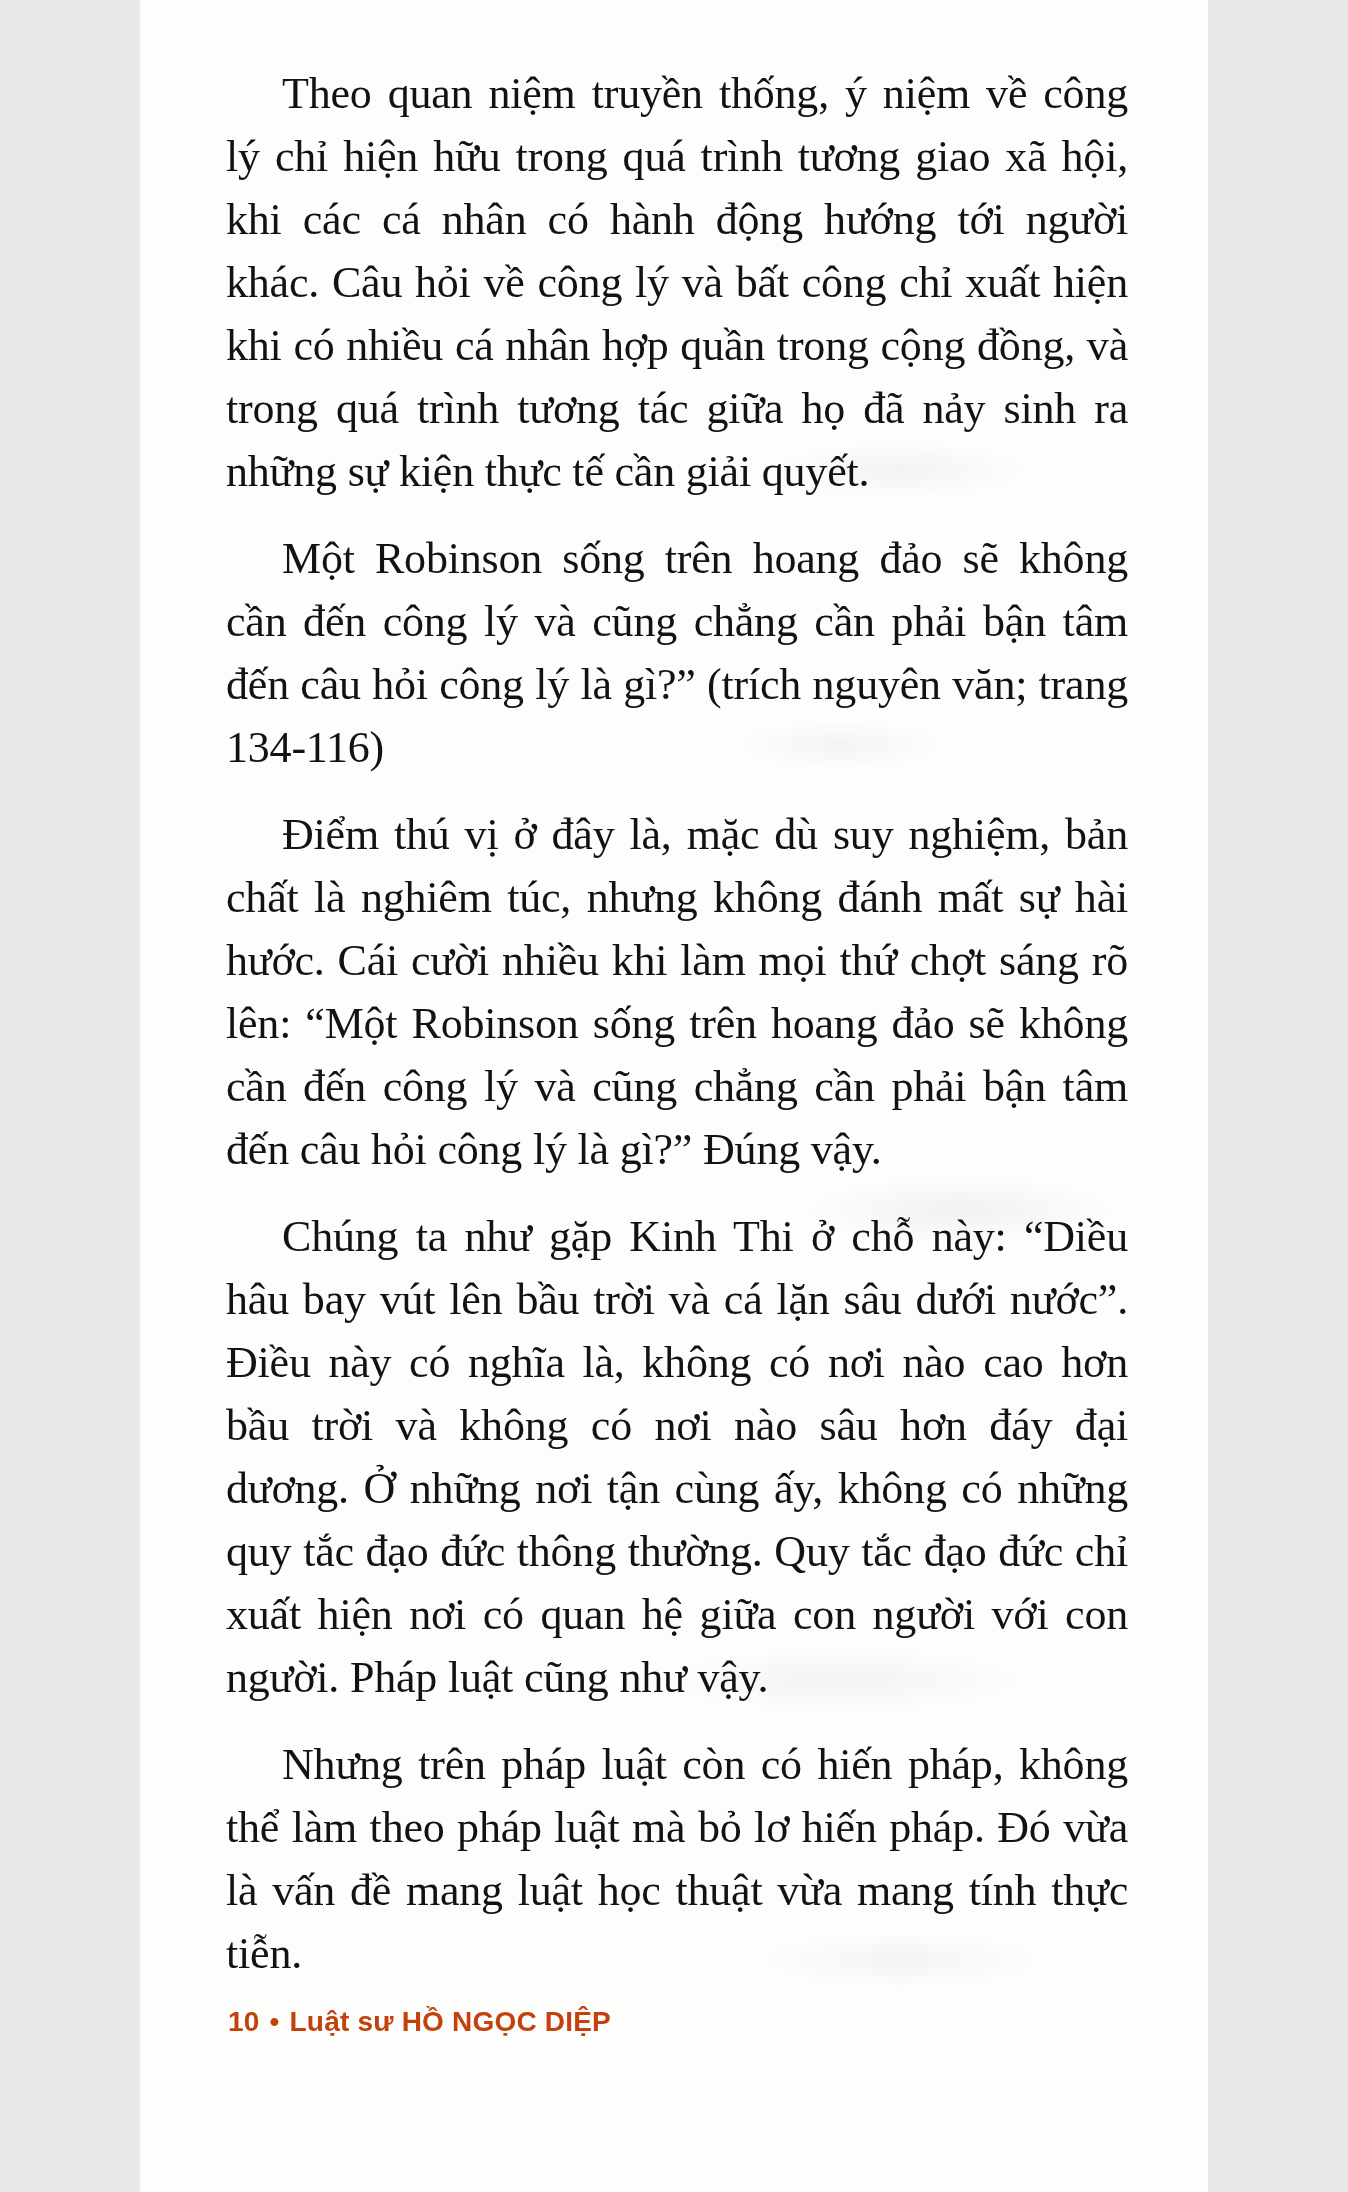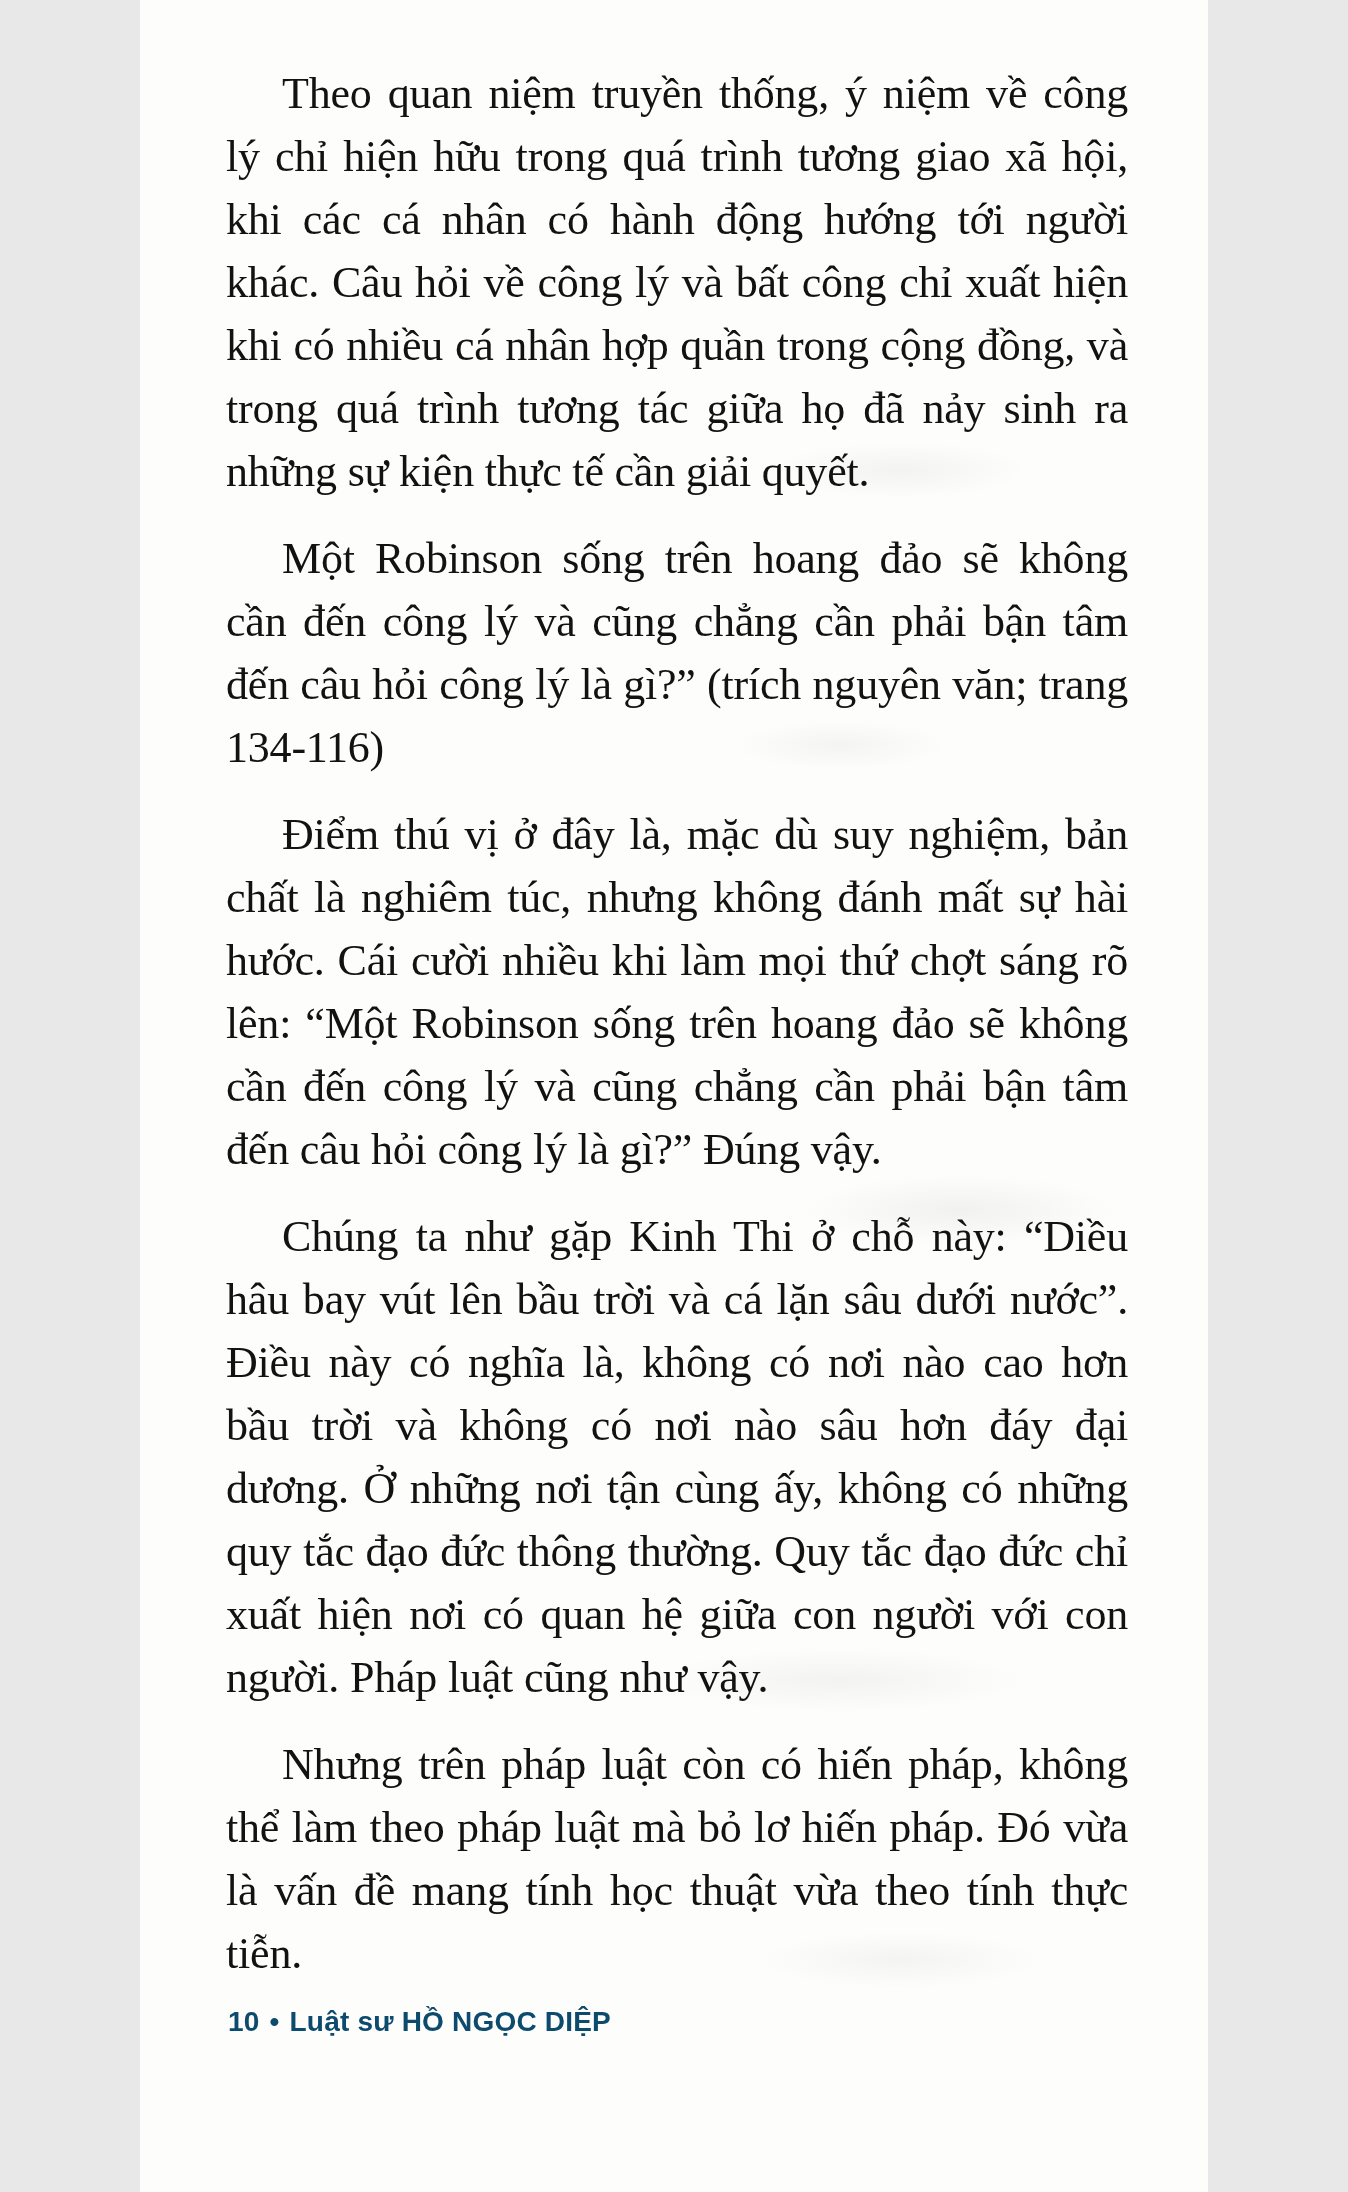--- a/index.html
+++ b/index.html
@@ -45,38 +45,38 @@
     font-weight: 500;
   }
   .footer {
     position: absolute;
     left: 88px;
     top: 2006px;
     font-family: "Liberation Sans", "DejaVu Sans", sans-serif;
     font-weight: bold;
     font-size: 28px;
     letter-spacing: 0.2px;
-    color: #0c4a6e;
+    color: #c2410c;
     display: flex;
     align-items: baseline;
     gap: 10px;
   }
 </style>
 </head>
 <body>
 
 <div class="page">
   <div class="scan-noise"></div>
 
   <div class="text-block">
     <p>Theo quan niệm truyền thống, ý niệm về công lý chỉ hiện hữu trong quá trình tương giao xã hội, khi các cá nhân có hành động hướng tới người khác. Câu hỏi về công lý và bất công chỉ xuất hiện khi có nhiều cá nhân hợp quần trong cộng đồng, và trong quá trình tương tác giữa họ đã nảy sinh ra những sự kiện thực tế cần giải quyết.</p>
     <p>Một Robinson sống trên hoang đảo sẽ không cần đến công lý và cũng chẳng cần phải bận tâm đến câu hỏi công lý là gì?” (trích nguyên văn; trang 134-116)</p>
     <p>Điểm thú vị ở đây là, mặc dù suy nghiệm, bản chất là nghiêm túc, nhưng không đánh mất sự hài hước. Cái cười nhiều khi làm mọi thứ chợt sáng rõ lên: “Một Robinson sống trên hoang đảo sẽ không cần đến công lý và cũng chẳng cần phải bận tâm đến câu hỏi công lý là gì?” Đúng vậy.</p>
     <p>Chúng ta như gặp Kinh Thi ở chỗ này: “Diều hâu bay vút lên bầu trời và cá lặn sâu dưới nước”. Điều này có nghĩa là, không có nơi nào cao hơn bầu trời và không có nơi nào sâu hơn đáy đại dương. Ở những nơi tận cùng ấy, không có những quy tắc đạo đức thông thường. Quy tắc đạo đức chỉ xuất hiện nơi có quan hệ giữa con người với con người. Pháp luật cũng như vậy.</p>
-    <p>Nhưng trên pháp luật còn có hiến pháp, không thể làm theo pháp luật mà bỏ lơ hiến pháp. Đó vừa là vấn đề mang tính học thuật vừa theo tính thực tiễn.</p>
+    <p>Nhưng trên pháp luật còn có hiến pháp, không thể làm theo pháp luật mà bỏ lơ hiến pháp. Đó vừa là vấn đề mang luật học thuật vừa mang tính thực tiễn.</p>
   </div>
 
   <div class="footer">
     <span>10</span>
     <span>•</span>
     <span>Luật sư HỒ NGỌC DIỆP</span>
   </div>
 </div>
 
 </body></html>

